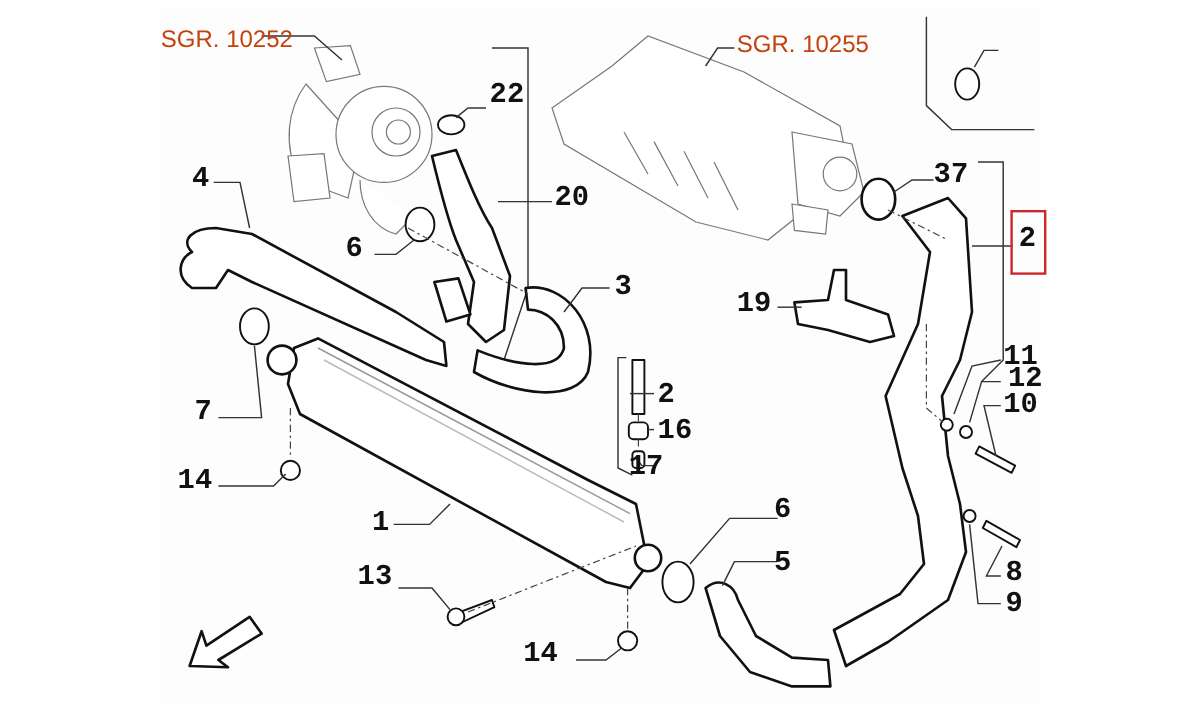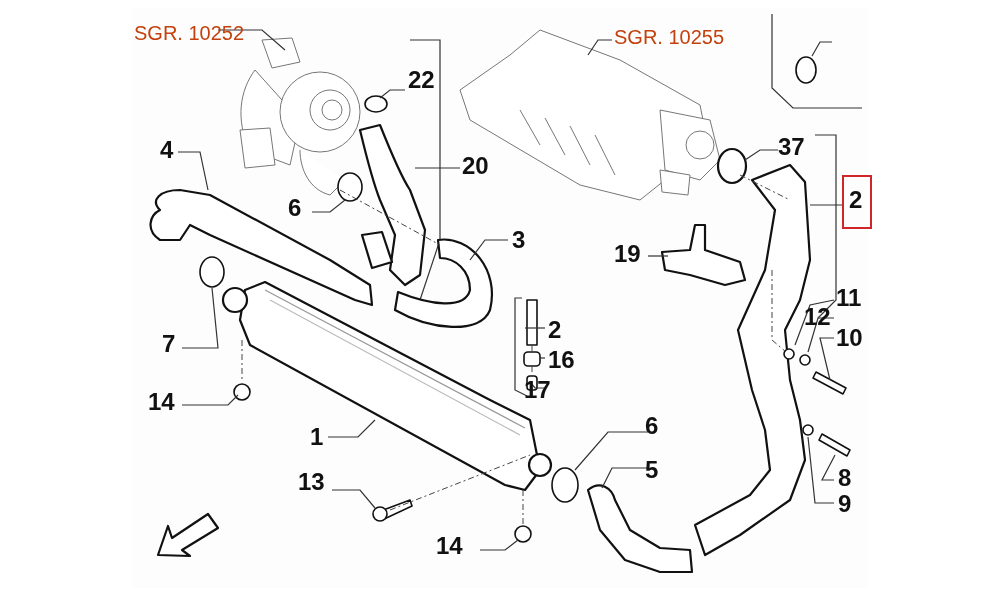--- a/index.html
+++ b/index.html
@@ -1,20 +1,20 @@
 <!DOCTYPE html>
 <html><head>
 <meta charset="utf-8">
 <style>
   html, body { margin:0; padding:0; background:#ffffff; }
   body { width:1000px; height:600px; overflow:hidden; position:relative; font-family:"Liberation Sans", sans-serif; }
   #canvas { position:absolute; left:0; top:0; width:1000px; height:600px; }
   .panel { position:absolute; left:132px; top:8px; width:736px; height:580px; background:#fdfdfd; }
   svg { position:absolute; left:0; top:0; }
-  .lbl { position:absolute; font-family:Liberation Sans, sans-serif; font-weight:bold; font-size:24px; color:#111; line-height:1; white-space:nowrap; }
+  .lbl { position:absolute; font-family:Liberation Mono, monospace; font-weight:bold; font-size:24px; color:#111; line-height:1; white-space:nowrap; }
   .ref { position:absolute; font-family:"Liberation Sans", sans-serif; font-weight:normal; font-size:20px; color:#c2410c; line-height:1; white-space:nowrap; }
   .hl { position:absolute; border:2px solid #d0262a; }
   .thin { fill:none; stroke:#333; stroke-width:1.2; }
   .part { fill:#fff; stroke:#111; stroke-width:2.2; stroke-linejoin:round; stroke-linecap:round; }
   .ghost { fill:#fff; stroke:#777; stroke-width:1; }
   .dash { fill:none; stroke:#444; stroke-width:1; stroke-dasharray:6 3 2 3; }
 </style>
 </head>
 <body>
 
@@ -133,21 +133,21 @@
   <div class="lbl" style="left:160px; top:138px;">4</div>
   <div class="lbl" style="left:408px; top:68px;">22</div>
   <div class="lbl" style="left:462px; top:154px;">20</div>
   <div class="lbl" style="left:288px; top:196px;">6</div>
   <div class="lbl" style="left:512px; top:228px;">3</div>
   <div class="lbl" style="left:614px; top:242px;">19</div>
   <div class="lbl" style="left:778px; top:135px;">37</div>
   <div class="hl" style="left:842px; top:175px; width:26px; height:50px;"></div>
   <div class="lbl" style="left:849px; top:188px;">2</div>
   <div class="lbl" style="left:836px; top:286px;">11</div>
-  <div class="lbl" style="left:804px; top:305px;">12</div>
+  <div class="lbl" style="left:840px; top:305px;">12</div>
   <div class="lbl" style="left:836px; top:326px;">10</div>
   <div class="lbl" style="left:548px; top:318px;">2</div>
   <div class="lbl" style="left:548px; top:348px;">16</div>
   <div class="lbl" style="left:524px; top:378px;">17</div>
   <div class="lbl" style="left:162px; top:332px;">7</div>
   <div class="lbl" style="left:148px; top:390px;">14</div>
   <div class="lbl" style="left:310px; top:425px;">1</div>
   <div class="lbl" style="left:645px; top:414px;">6</div>
   <div class="lbl" style="left:645px; top:458px;">5</div>
   <div class="lbl" style="left:298px; top:470px;text-align:center;">13</div>

